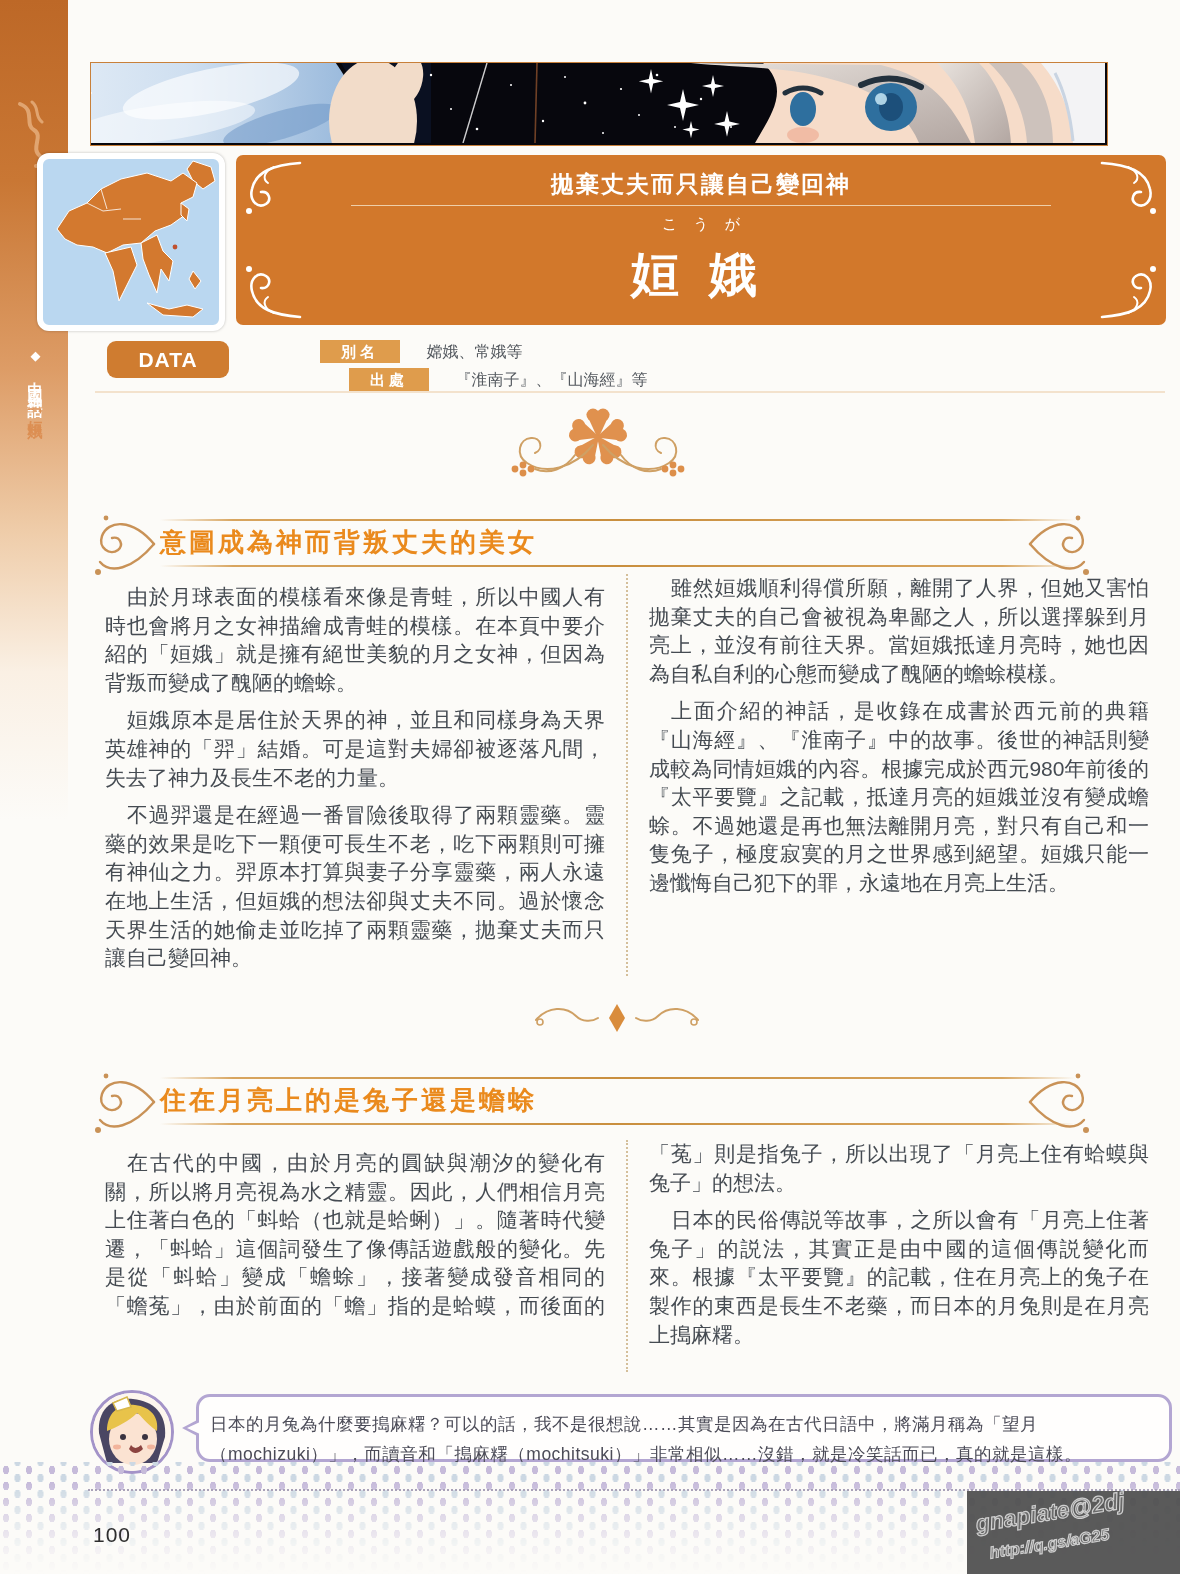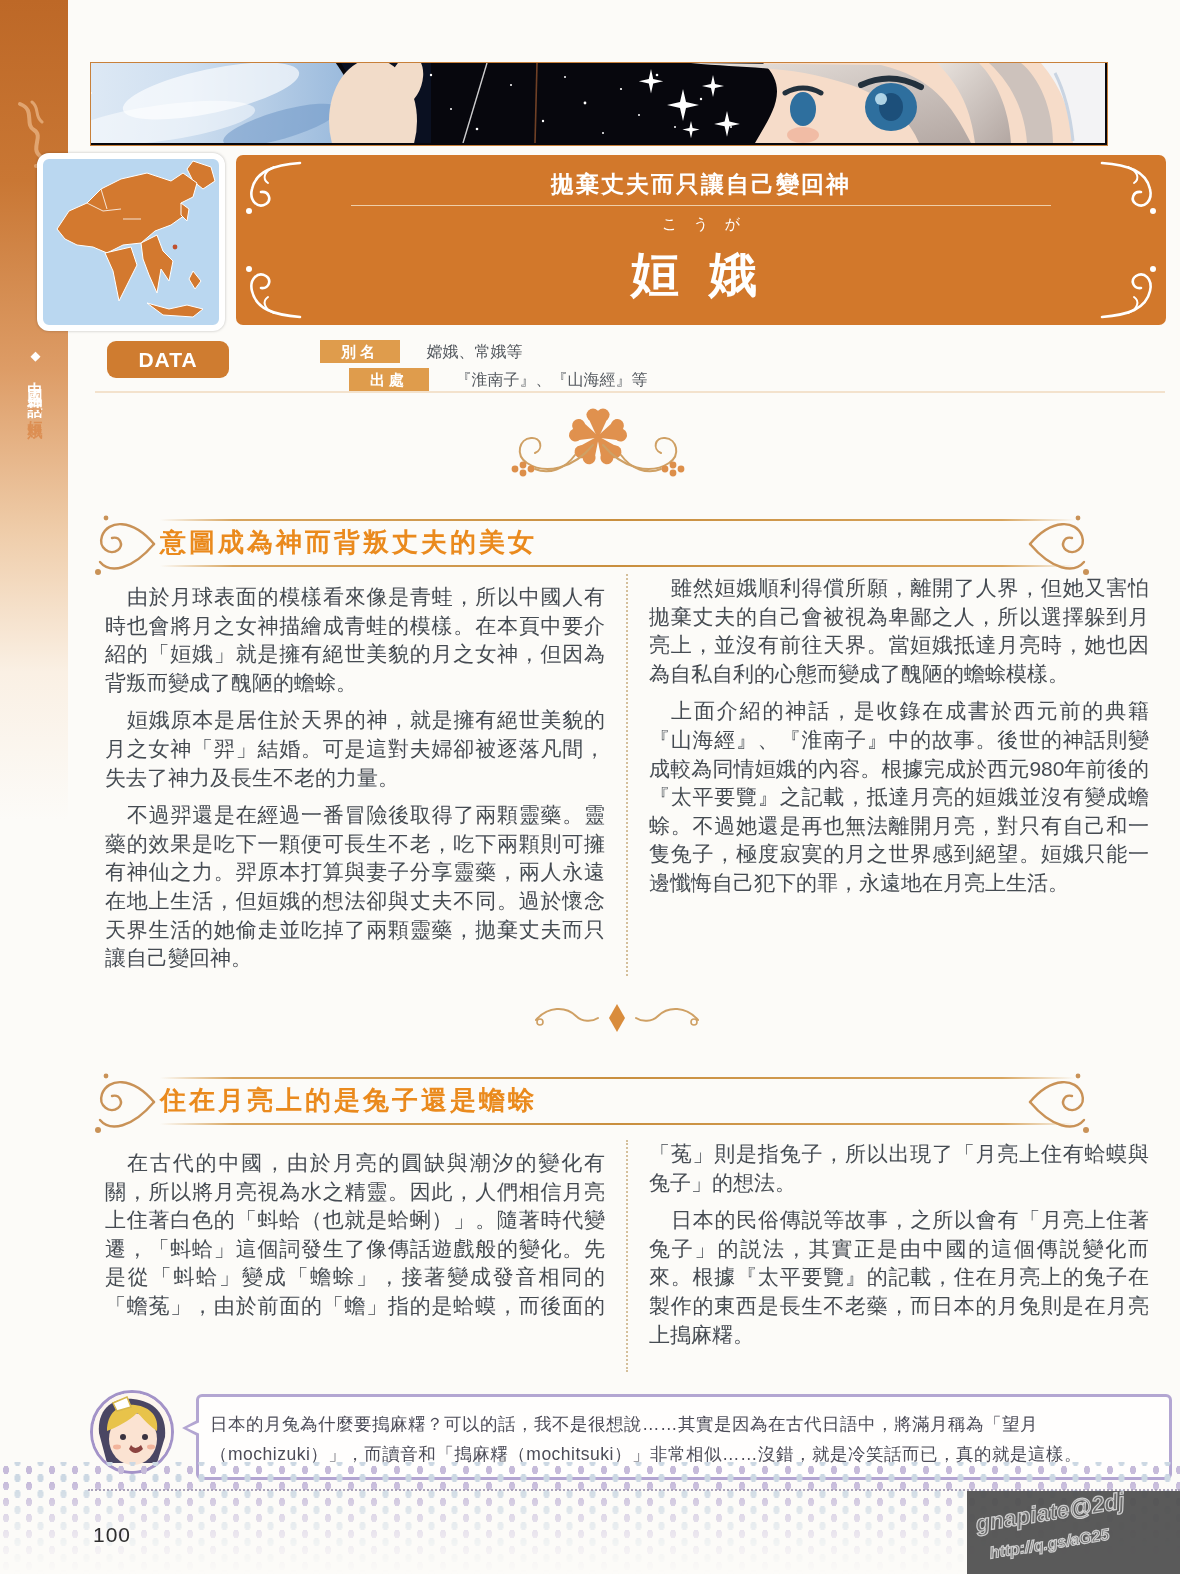--- a/index.html
+++ b/index.html
@@ -104,22 +104,22 @@
   }
   #body1{top:574px; height:402px;}
   #body2{top:1140px; height:232px;}
   .body-cols p{margin:9px; text-indent:1.05em;}
   
   .avatar{
     position:absolute; left:90px; top:1390px; width:84px; height:84px;
     border-radius:50%; border:3px solid #a393c8; background:#fff; overflow:hidden; box-sizing:border-box;
   }
   .bubble{
-    position:absolute; left:196px; top:1394px; width:976px; height:86px;
-    background:#fffefd; border:3px solid #b3a6d2; border-radius:6px;
+    position:absolute; left:196px; top:1394px; width:976px; height:68px;
+    background:#fffefd; border:3px solid #b3a6d2; border-radius:14px;
     box-sizing:border-box; padding:12px 18px 10px 11px;
     font-size:17.5px; line-height:30px; color:#4c4c58; letter-spacing:.5px;
   }
   .bubble:before{
     content:""; position:absolute; left:-17px; top:22px; width:0; height:0;
     border-top:9px solid transparent; border-bottom:9px solid transparent;
     border-right:17px solid #b3a6d2;
   }
   .bubble:after{
     content:""; position:absolute; left:-12px; top:25px; width:0; height:0;
@@ -353,21 +353,21 @@
       <circle cx="8" cy="64" r="3" fill="#c99257"></circle>
         <circle cx="16" cy="10" r="2.4" fill="#c99257"></circle>
     </svg>
     <div class="rule top"></div>
     <div class="htxt">意圖成為神而背叛丈夫的美女</div>
     <div class="rule bot"></div>
   </div>
 
   <div class="body-cols" id="body1">
       <p>由於月球表面的模樣看來像是青蛙，所以中國人有時也會將月之女神描繪成青蛙的模樣。在本頁中要介紹的「姮娥」就是擁有絕世美貌的月之女神，但因為背叛而變成了醜陋的蟾蜍。</p>
-      <p>姮娥原本是居住於天界的神，就是擁有絕世美貌的月之女神「羿」結婚。可是這對夫婦卻被逐落凡間，失去了神力及長生不老的力量。</p>
+      <p>姮娥原本是居住於天界的神，並且和同樣身為天界英雄神的「羿」結婚。可是這對夫婦卻被逐落凡間，失去了神力及長生不老的力量。</p>
       <p>不過羿還是在經過一番冒險後取得了兩顆靈藥。靈藥的效果是吃下一顆便可長生不老，吃下兩顆則可擁有神仙之力。羿原本打算與妻子分享靈藥，兩人永遠在地上生活，但姮娥的想法卻與丈夫不同。過於懷念天界生活的她偷走並吃掉了兩顆靈藥，拋棄丈夫而只讓自己變回神。</p>
       <p>雖然姮娥順利得償所願，離開了人界，但她又害怕拋棄丈夫的自己會被視為卑鄙之人，所以選擇躲到月亮上，並沒有前往天界。當姮娥抵達月亮時，她也因為自私自利的心態而變成了醜陋的蟾蜍模樣。</p>
       <p>上面介紹的神話，是收錄在成書於西元前的典籍『山海經』、『淮南子』中的故事。後世的神話則變成較為同情姮娥的內容。根據完成於西元980年前後的『太平要覽』之記載，抵達月亮的姮娥並沒有變成蟾蜍。不過她還是再也無法離開月亮，對只有自己和一隻兔子，極度寂寞的月之世界感到絕望。姮娥只能一邊懺悔自己犯下的罪，永遠地在月亮上生活。</p>
     </div>
 
   <svg class="divider-orn" width="170" height="36" viewBox="0 0 170 36">
     <path d="M4,20 C16,6 34,6 44,16 C50,22 60,22 66,18" fill="none" stroke="#cfa064" stroke-width="2" stroke-linecap="round"></path>
     <circle cx="8" cy="22" r="3" fill="none" stroke="#cfa064" stroke-width="1.6"></circle>
     <path d="M166,20 C154,6 136,6 126,16 C120,22 110,22 104,18" fill="none" stroke="#cfa064" stroke-width="2" stroke-linecap="round"></path>
     <circle cx="162" cy="22" r="3" fill="none" stroke="#cfa064" stroke-width="1.6"></circle>

